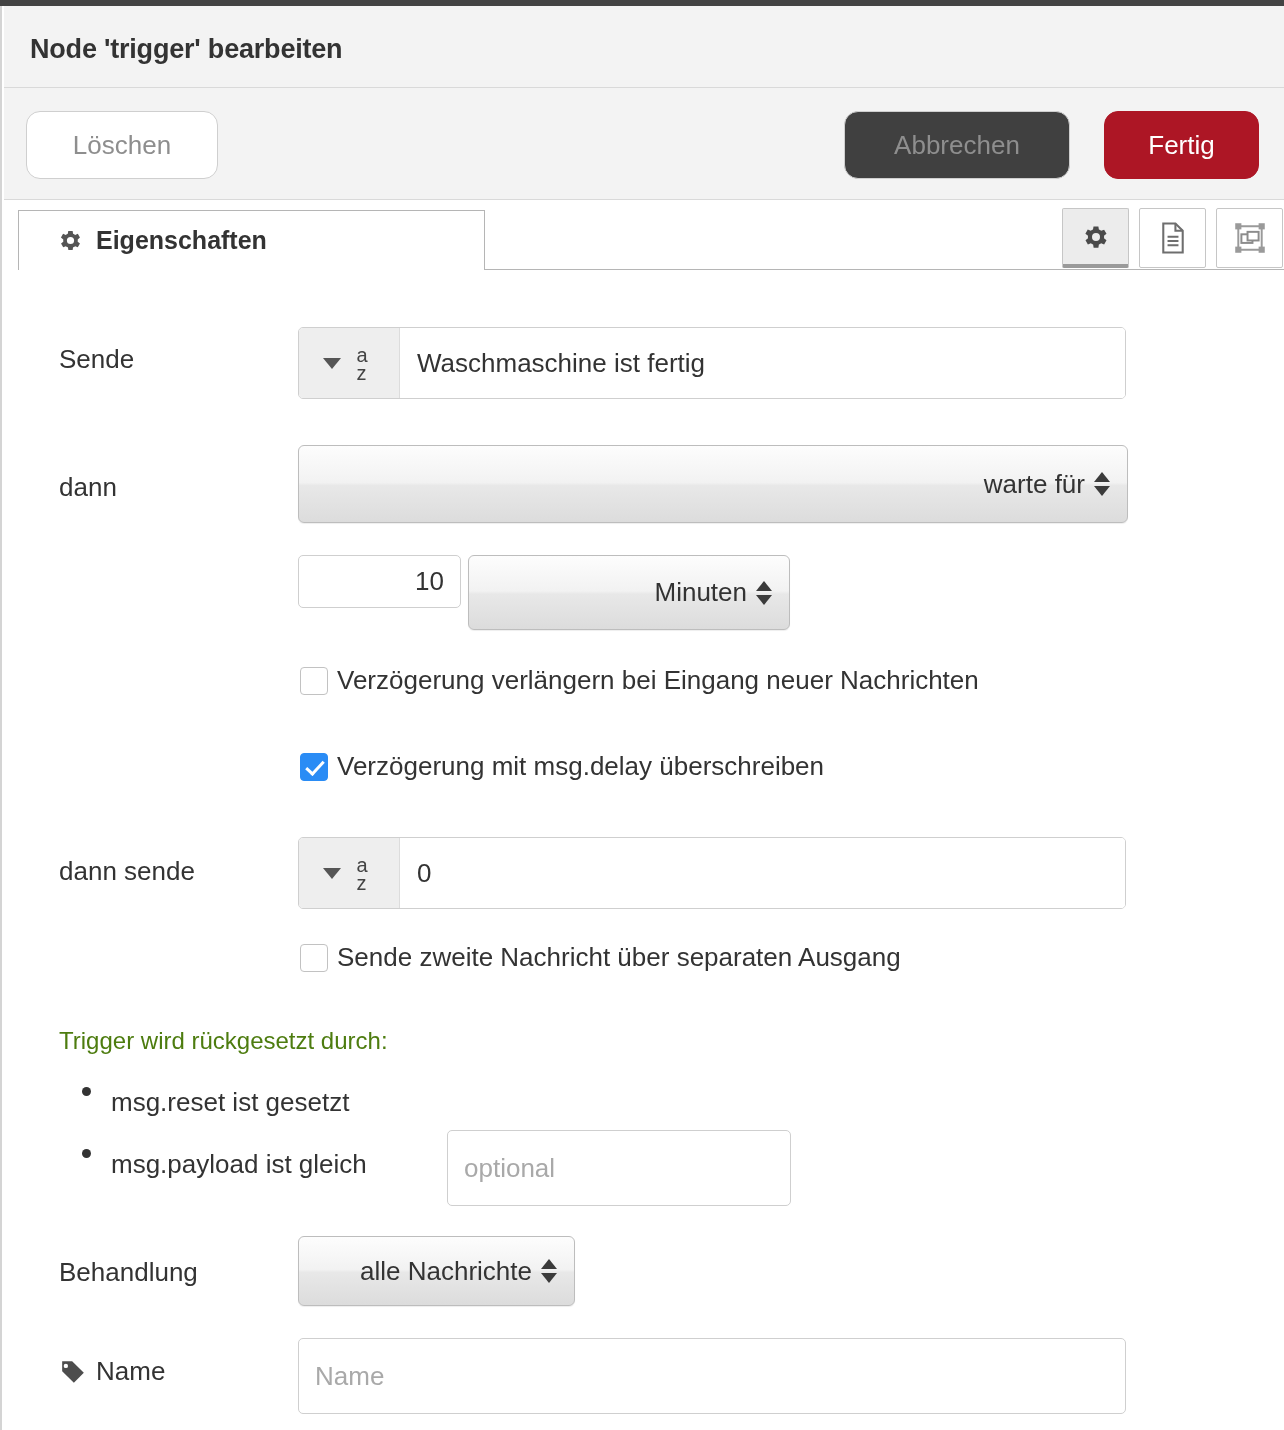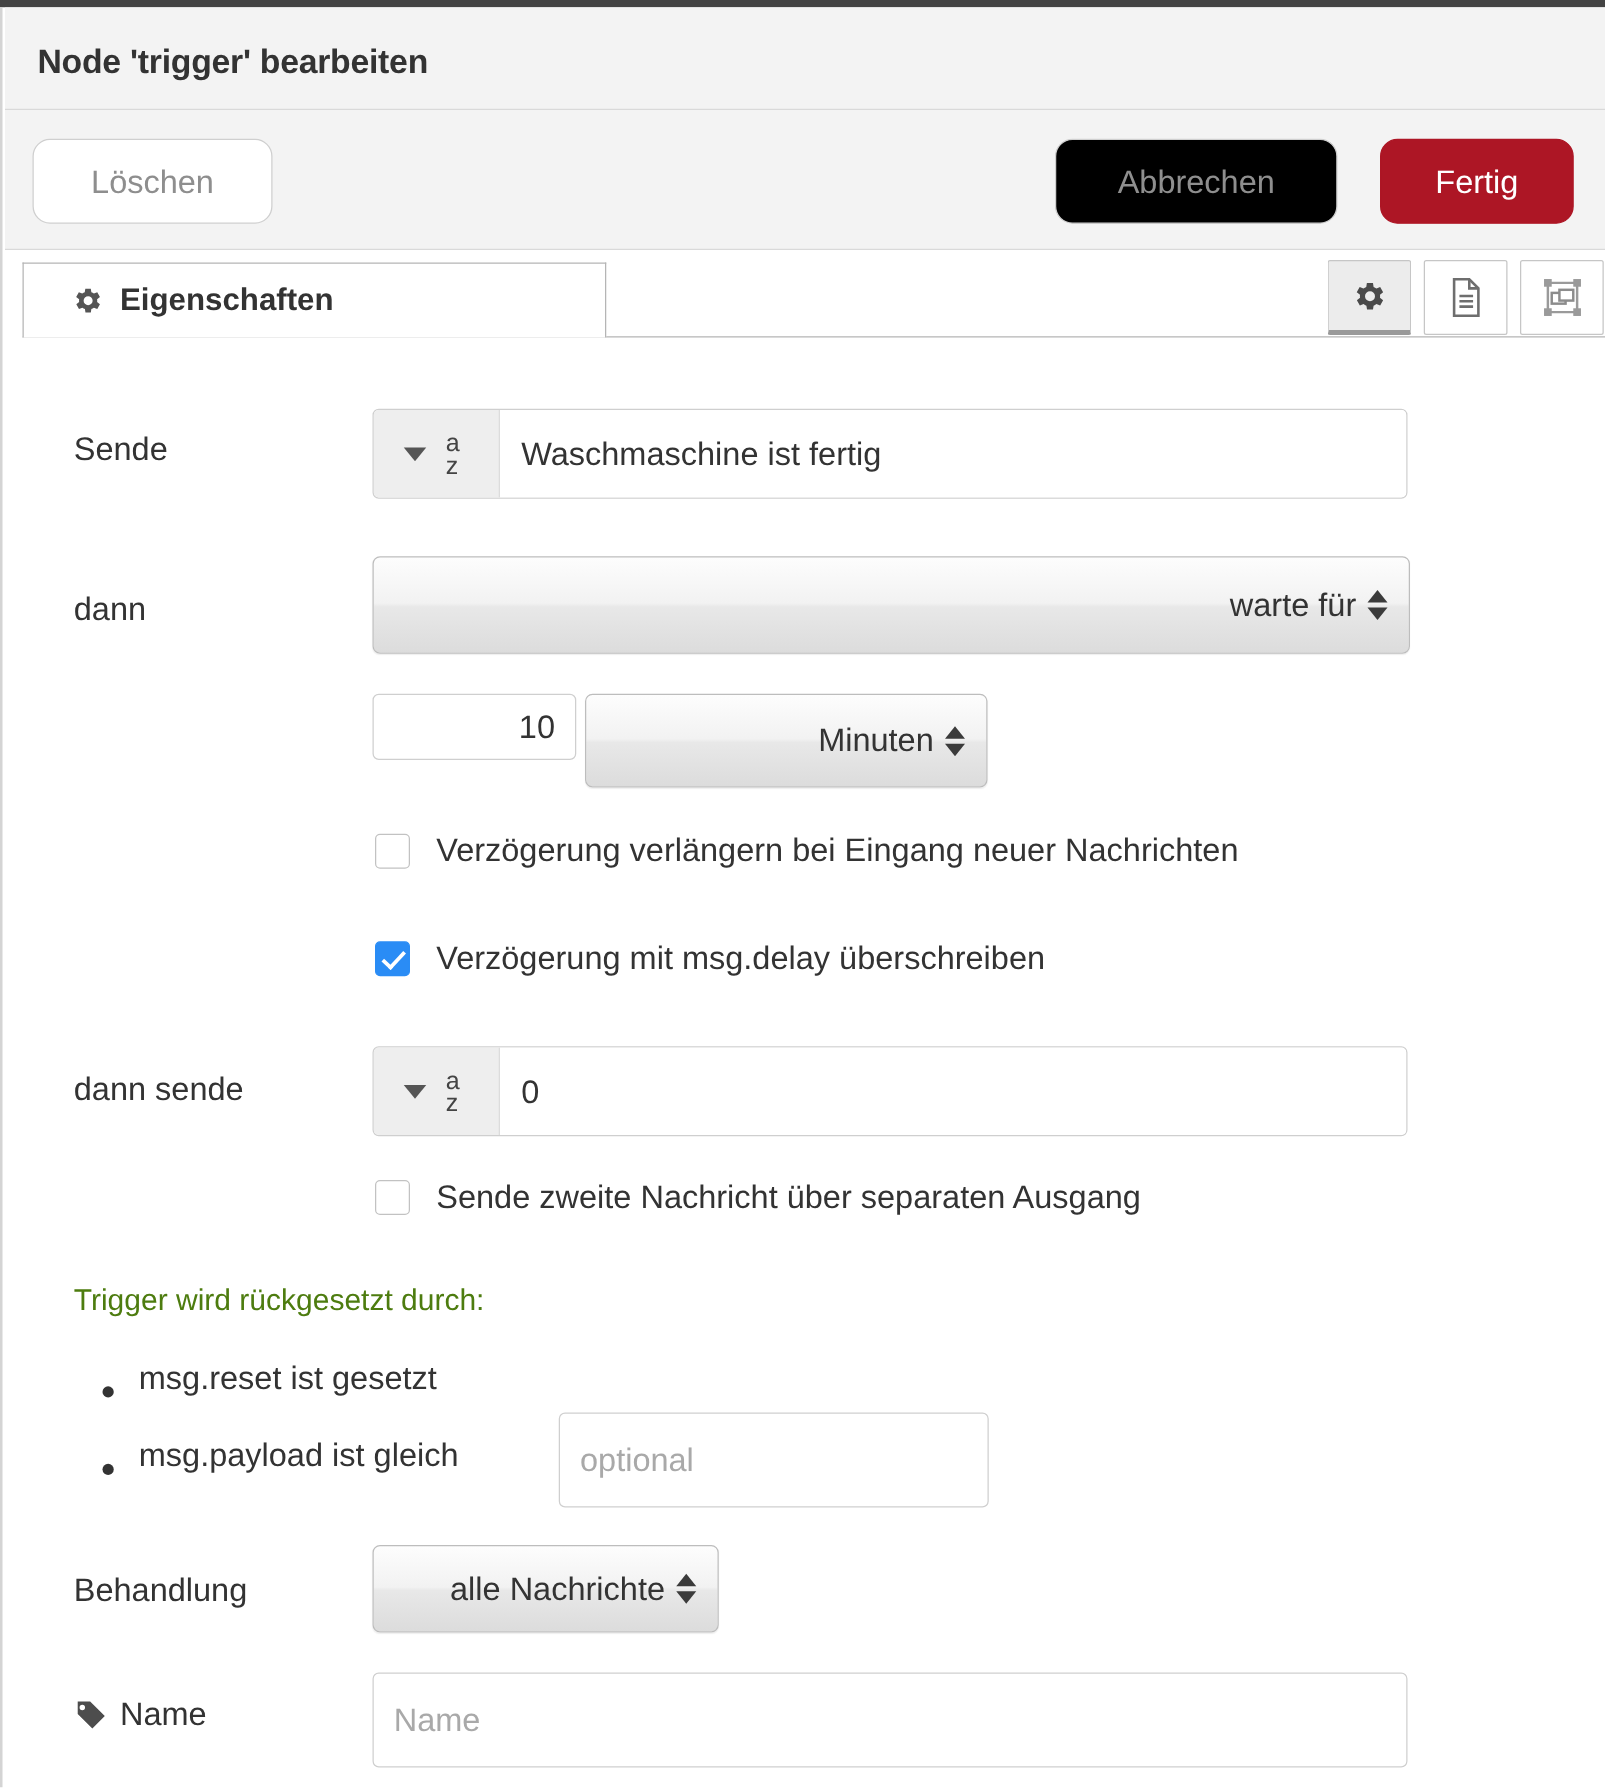--- a/index.html
+++ b/index.html
@@ -78,21 +78,21 @@
   .btn-delete {
     left: 22px; top: 23px;
     width: 192px; height: 68px;
     background: #ffffff;
     border: 1px solid #cfcfcf;
     color: #8e8e8e;
   }
   .btn-cancel {
     left: 840px; top: 23px;
     width: 226px; height: 68px;
-    background: #000000;
+    background: #404040;
     border: 1px solid #cfcfcf;
     color: #8e8e8e;
   }
   .btn-done {
     left: 1100px; top: 23px;
     width: 155px; height: 68px;
     background: #ad1625;
     border: 1px solid #ad1625;
     color: #ffffff;
   }
@@ -282,21 +282,21 @@
     outline: none;
   }
   .txt::placeholder { color: #a9a9a9; }
   .txt.num { text-align: right; }
 
   
   .cbrow {
     position: absolute;
     display: flex;
     align-items: center;
-    gap: 21px;
+    gap: 9px;
     cursor: pointer;
   }
   .cbox {
     width: 28px; height: 28px;
     box-sizing: border-box;
     border: 1px solid #c2c2c2;
     border-radius: 4px;
     background: #ffffff;
     flex: 0 0 auto;
   }
@@ -323,21 +323,21 @@
   
   .sec-title {
     position: absolute;
     font-size: 24px;
     color: #4d7c0f;
     white-space: nowrap;
   }
   .bullet-item {
     position: absolute;
     display: flex;
-    align-items: flex-end;
+    align-items: flex-start;
   }
   .bullet-dot {
     width: 9px; height: 9px;
     border-radius: 50%;
     background: #333333;
     margin-right: 20px;
     flex: 0 0 auto;
   }
   .bullet-text {
     font-size: 26px;

